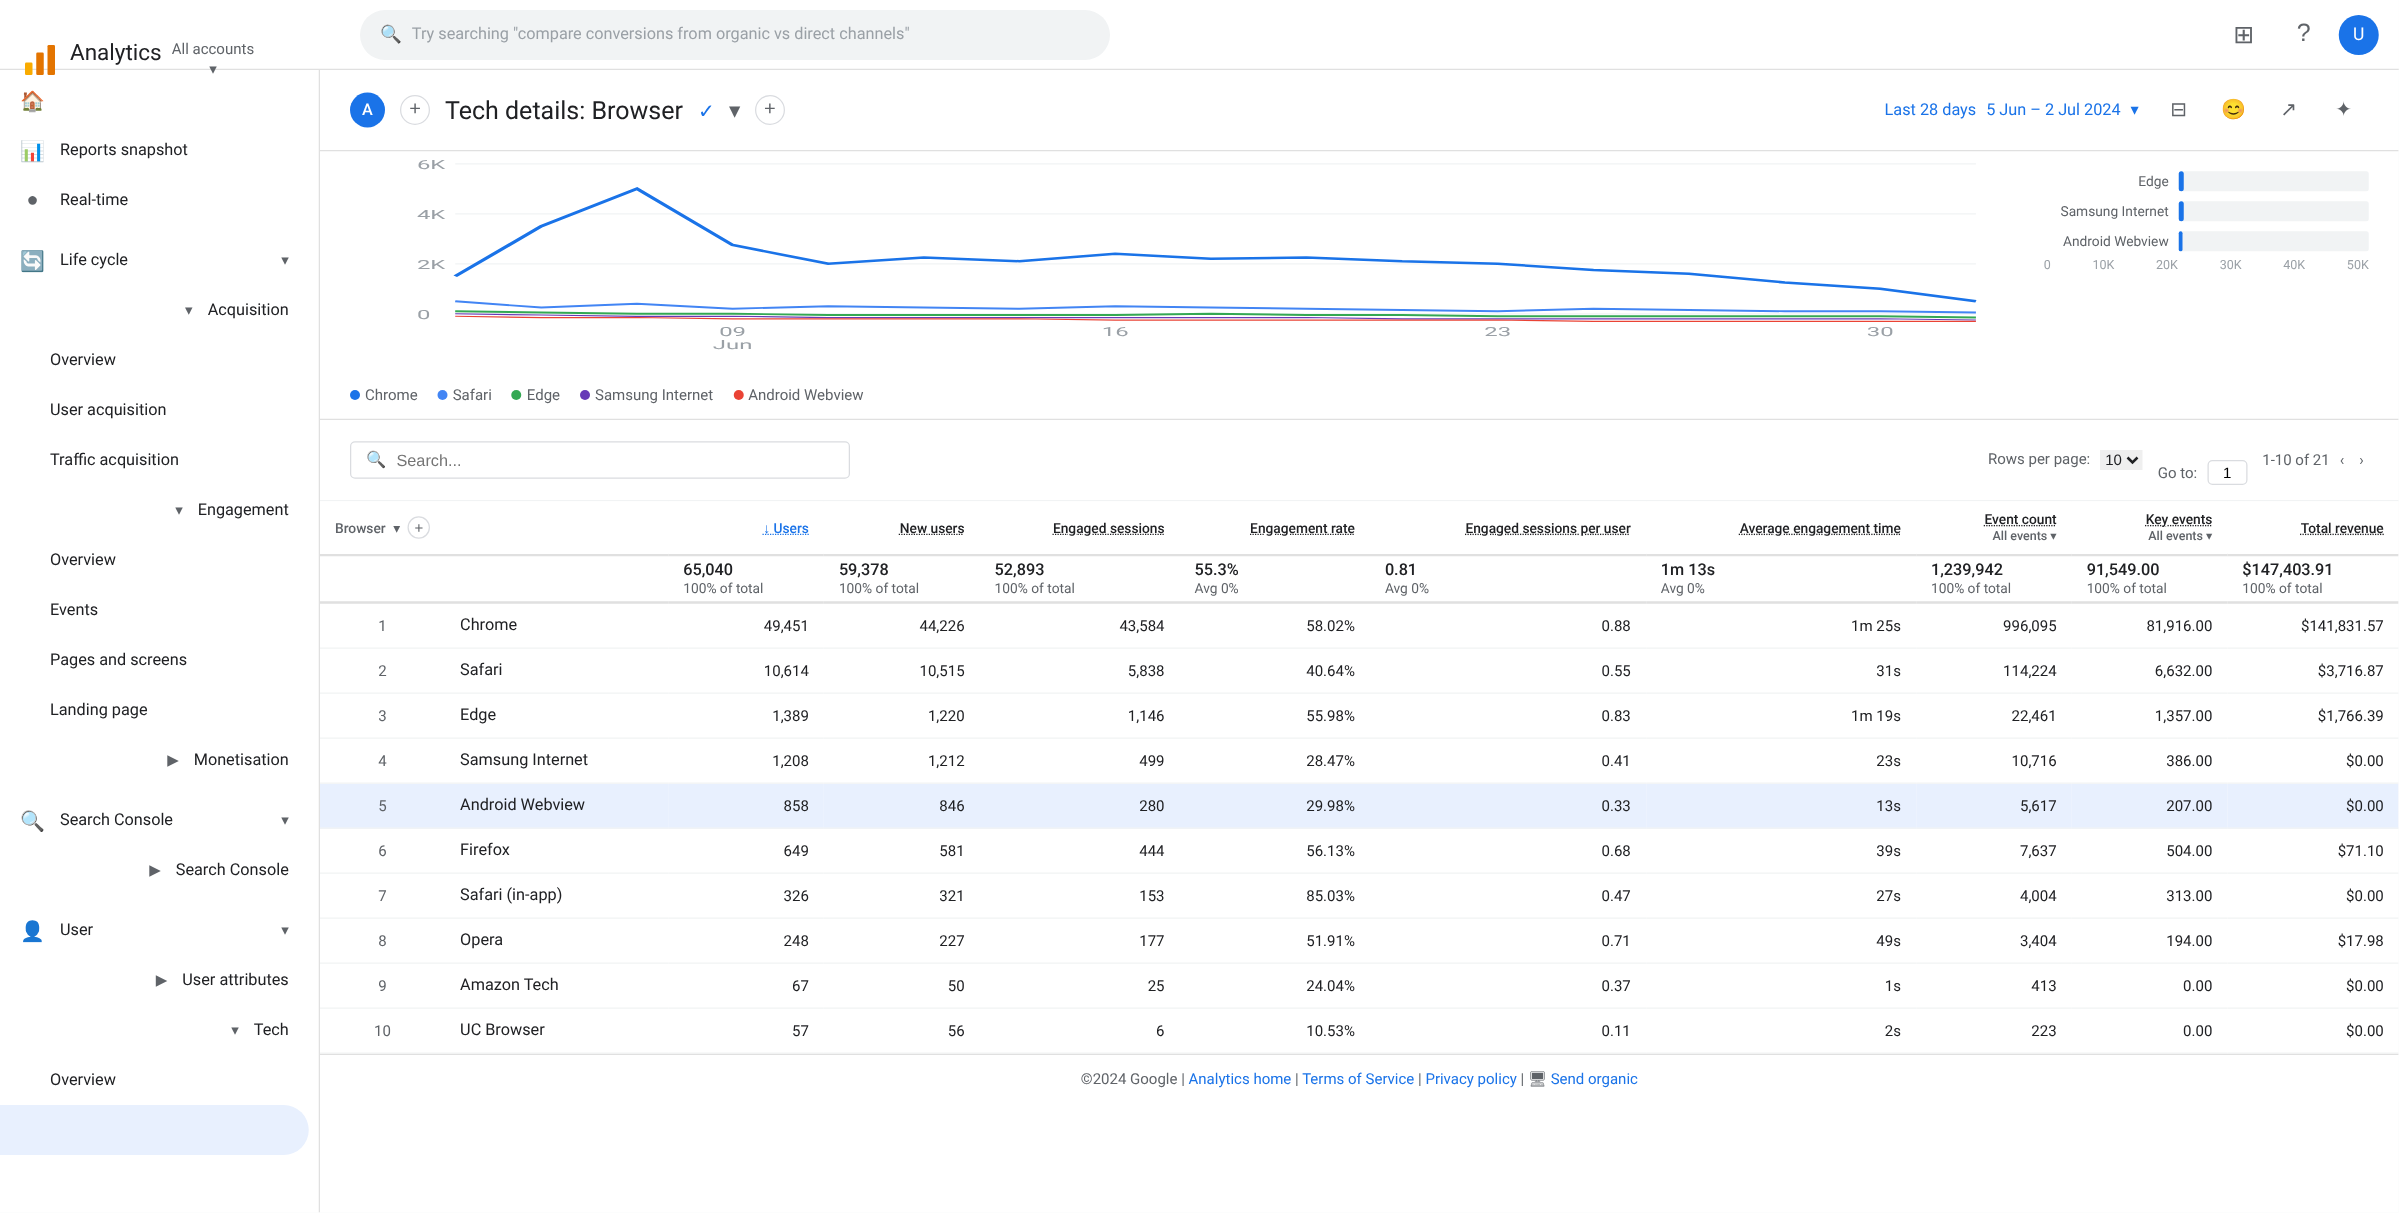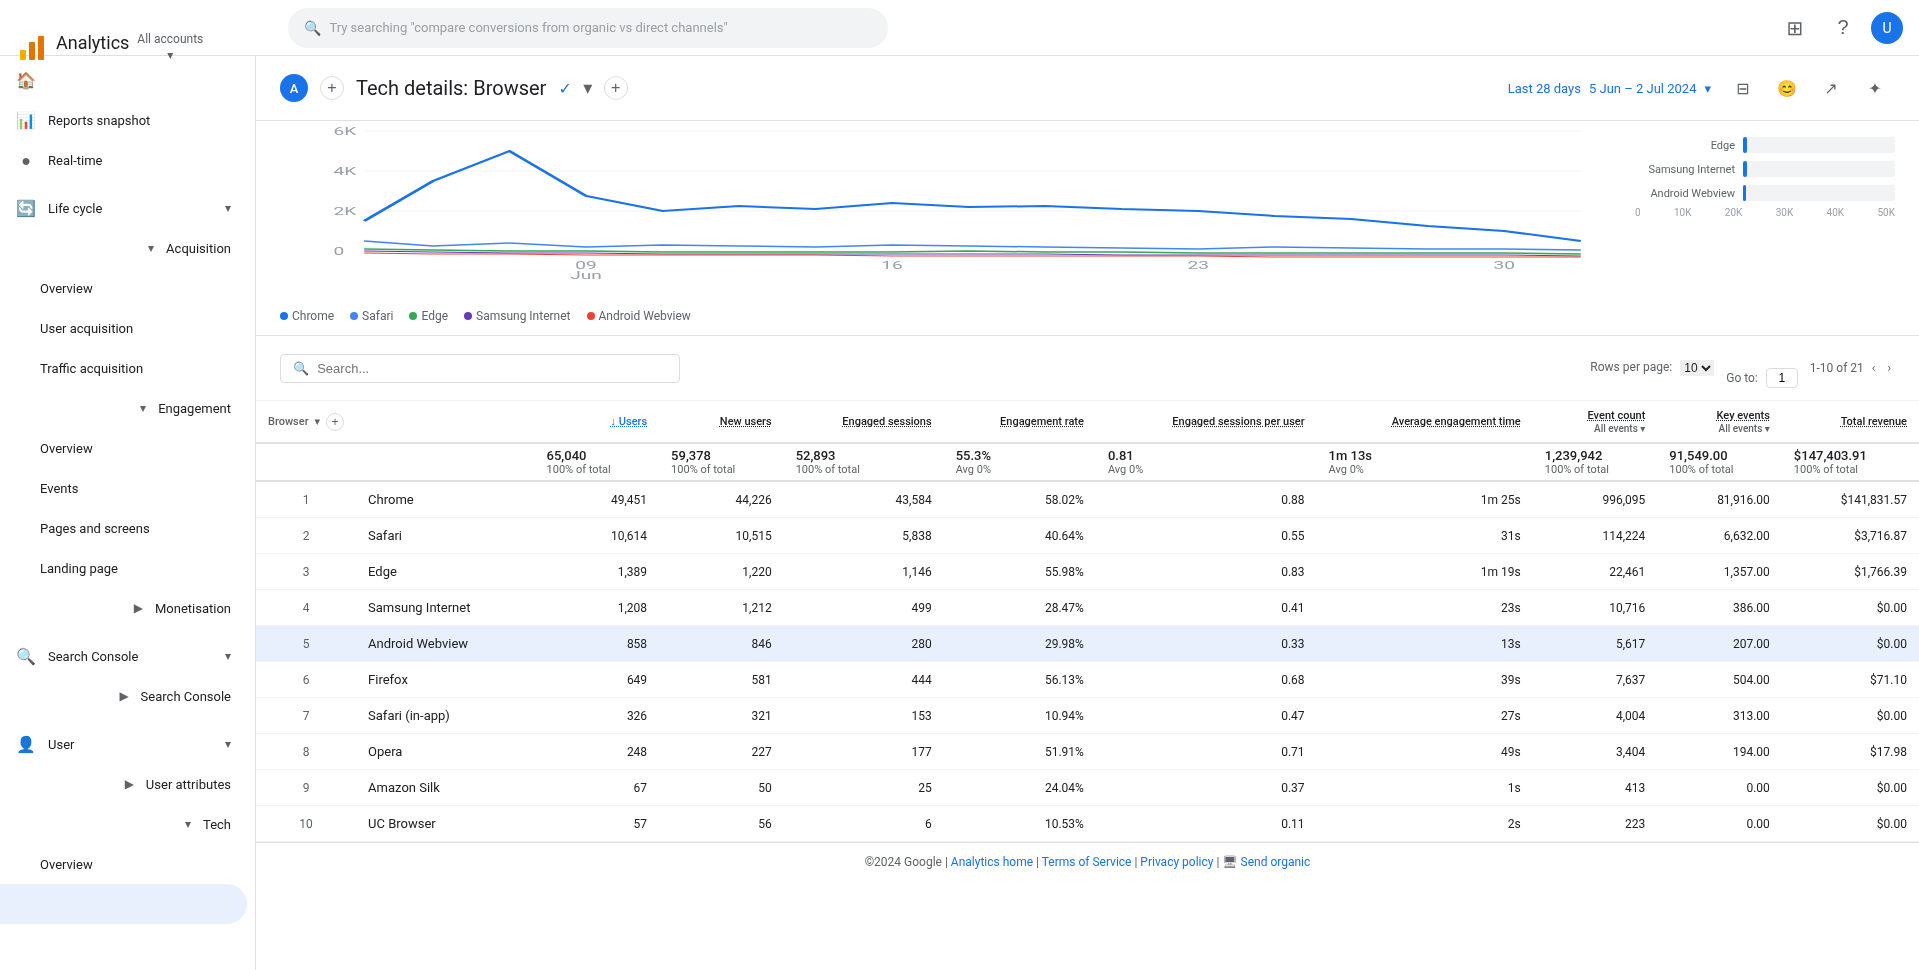--- a/index.html
+++ b/index.html
@@ -555,21 +555,21 @@
     <td>7,637</td>
     <td>504.00</td>
     <td>$71.10</td>
   </tr>
               <tr>
     <td>7</td>
     <td>Safari (in-app)</td>
     <td>326</td>
     <td>321</td>
     <td>153</td>
-    <td>10.94%</td>
+    <td>85.03%</td>
     <td>0.47</td>
     <td>27s</td>
     <td>4,004</td>
     <td>313.00</td>
     <td>$0.00</td>
   </tr>
               <tr>
     <td>8</td>
     <td>Opera</td>
     <td>248</td>
@@ -577,21 +577,21 @@
     <td>177</td>
     <td>51.91%</td>
     <td>0.71</td>
     <td>49s</td>
     <td>3,404</td>
     <td>194.00</td>
     <td>$17.98</td>
   </tr>
               <tr>
     <td>9</td>
-    <td>Amazon Silk</td>
+    <td>Amazon Tech</td>
     <td>67</td>
     <td>50</td>
     <td>25</td>
     <td>24.04%</td>
     <td>0.37</td>
     <td>1s</td>
     <td>413</td>
     <td>0.00</td>
     <td>$0.00</td>
   </tr>

